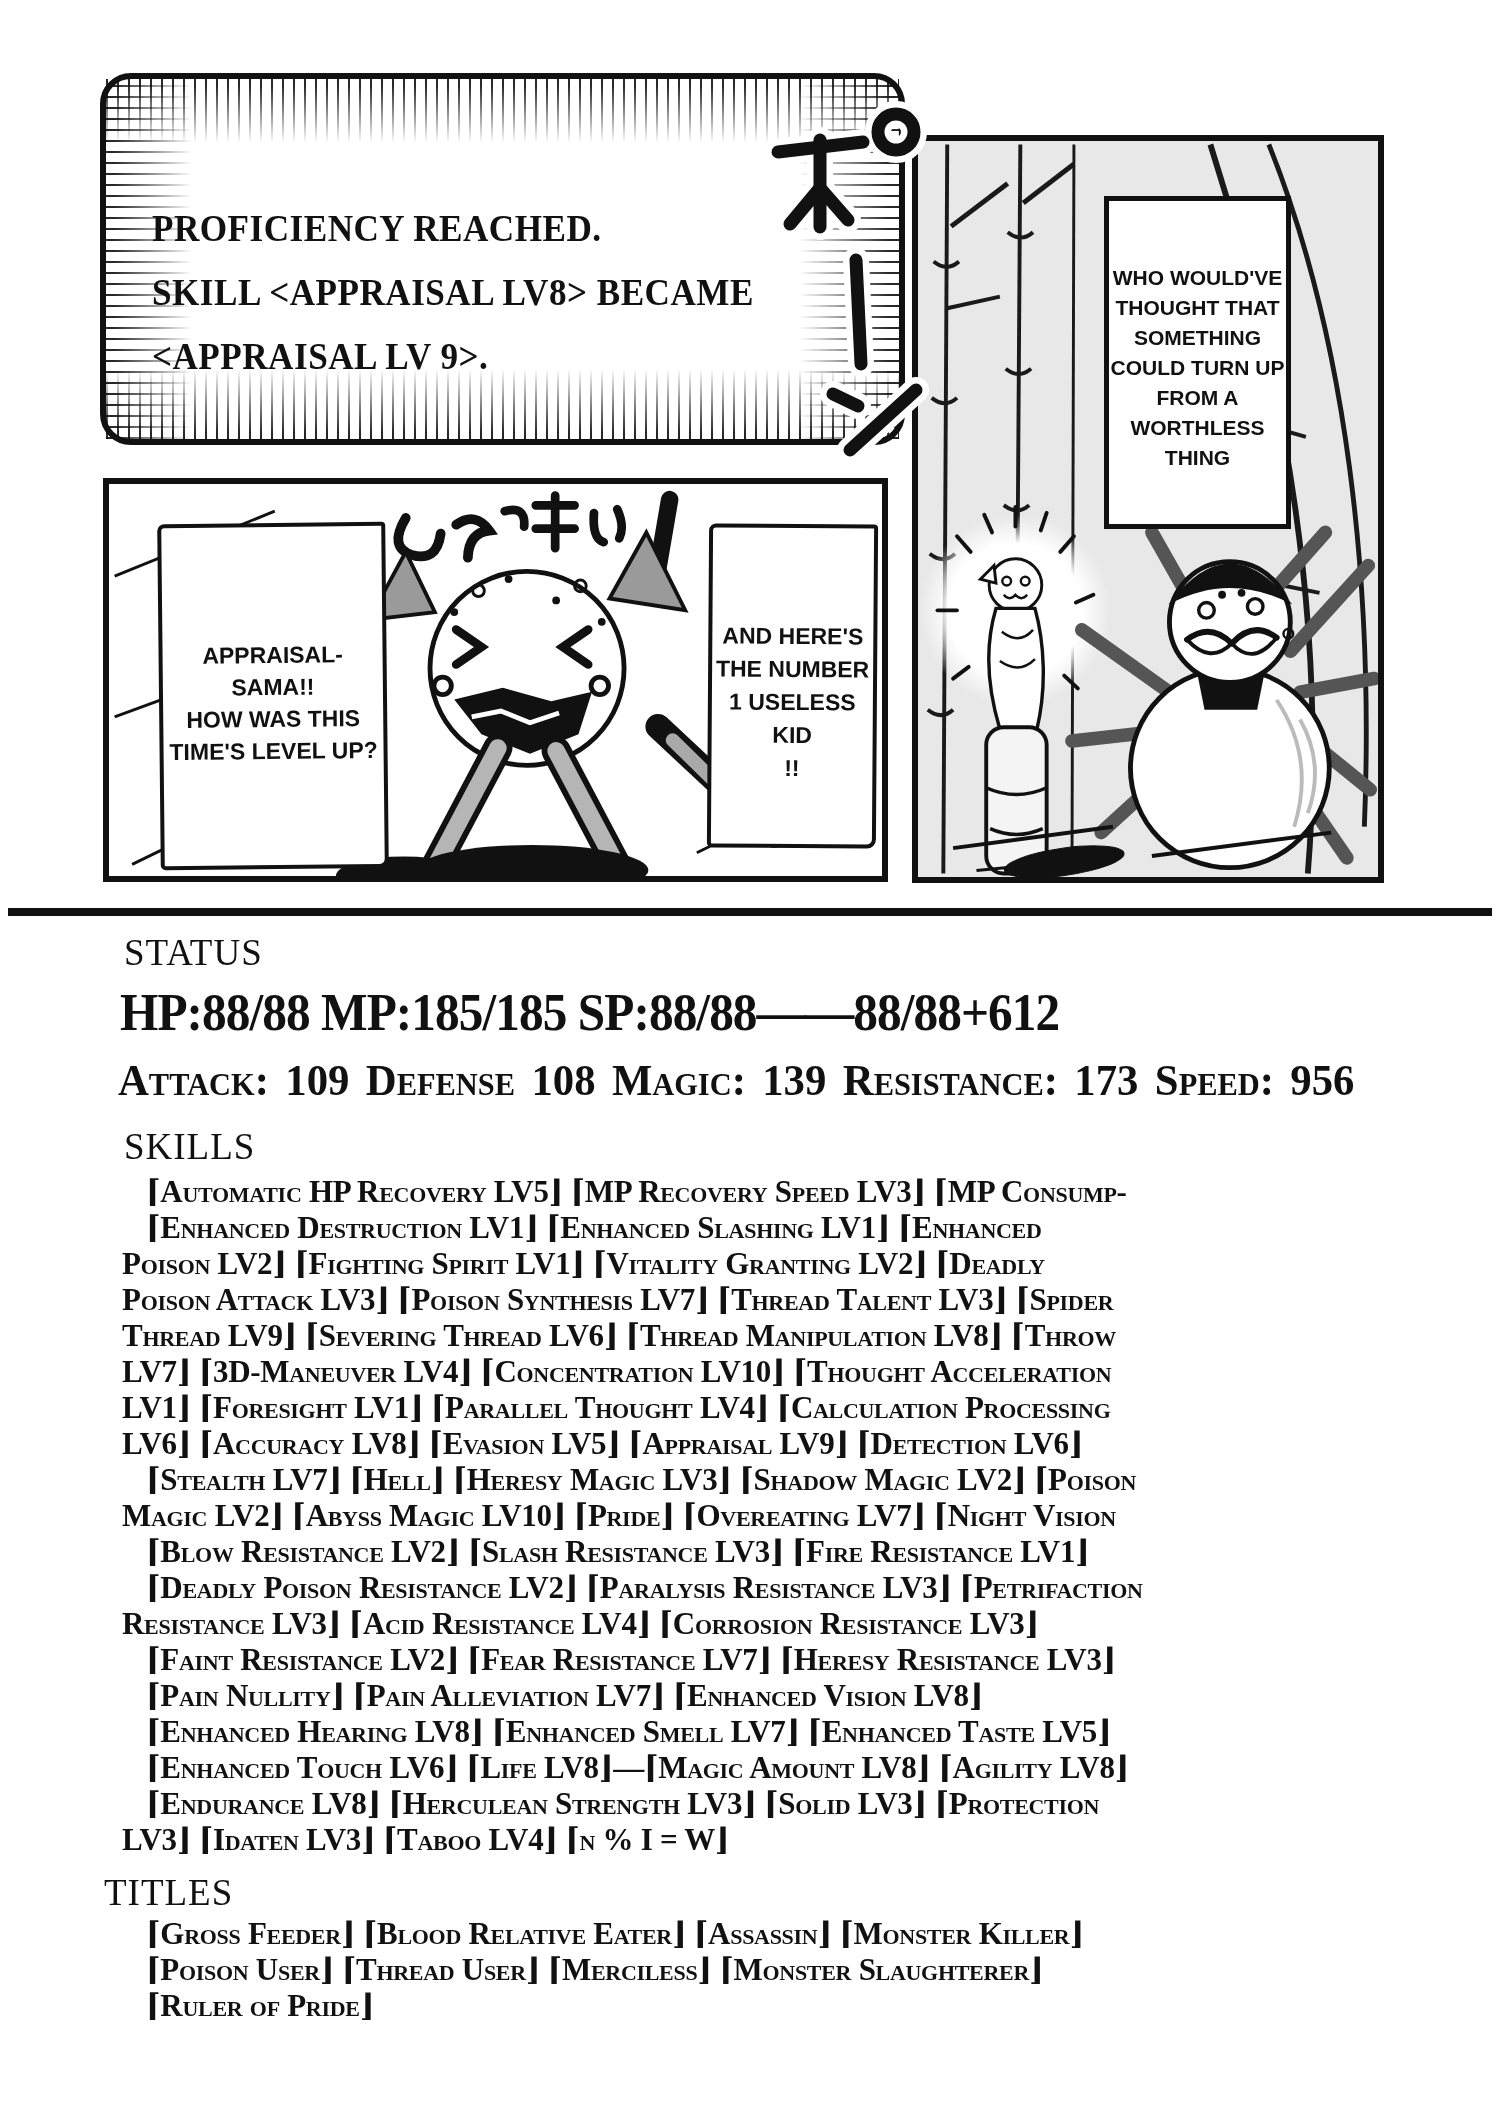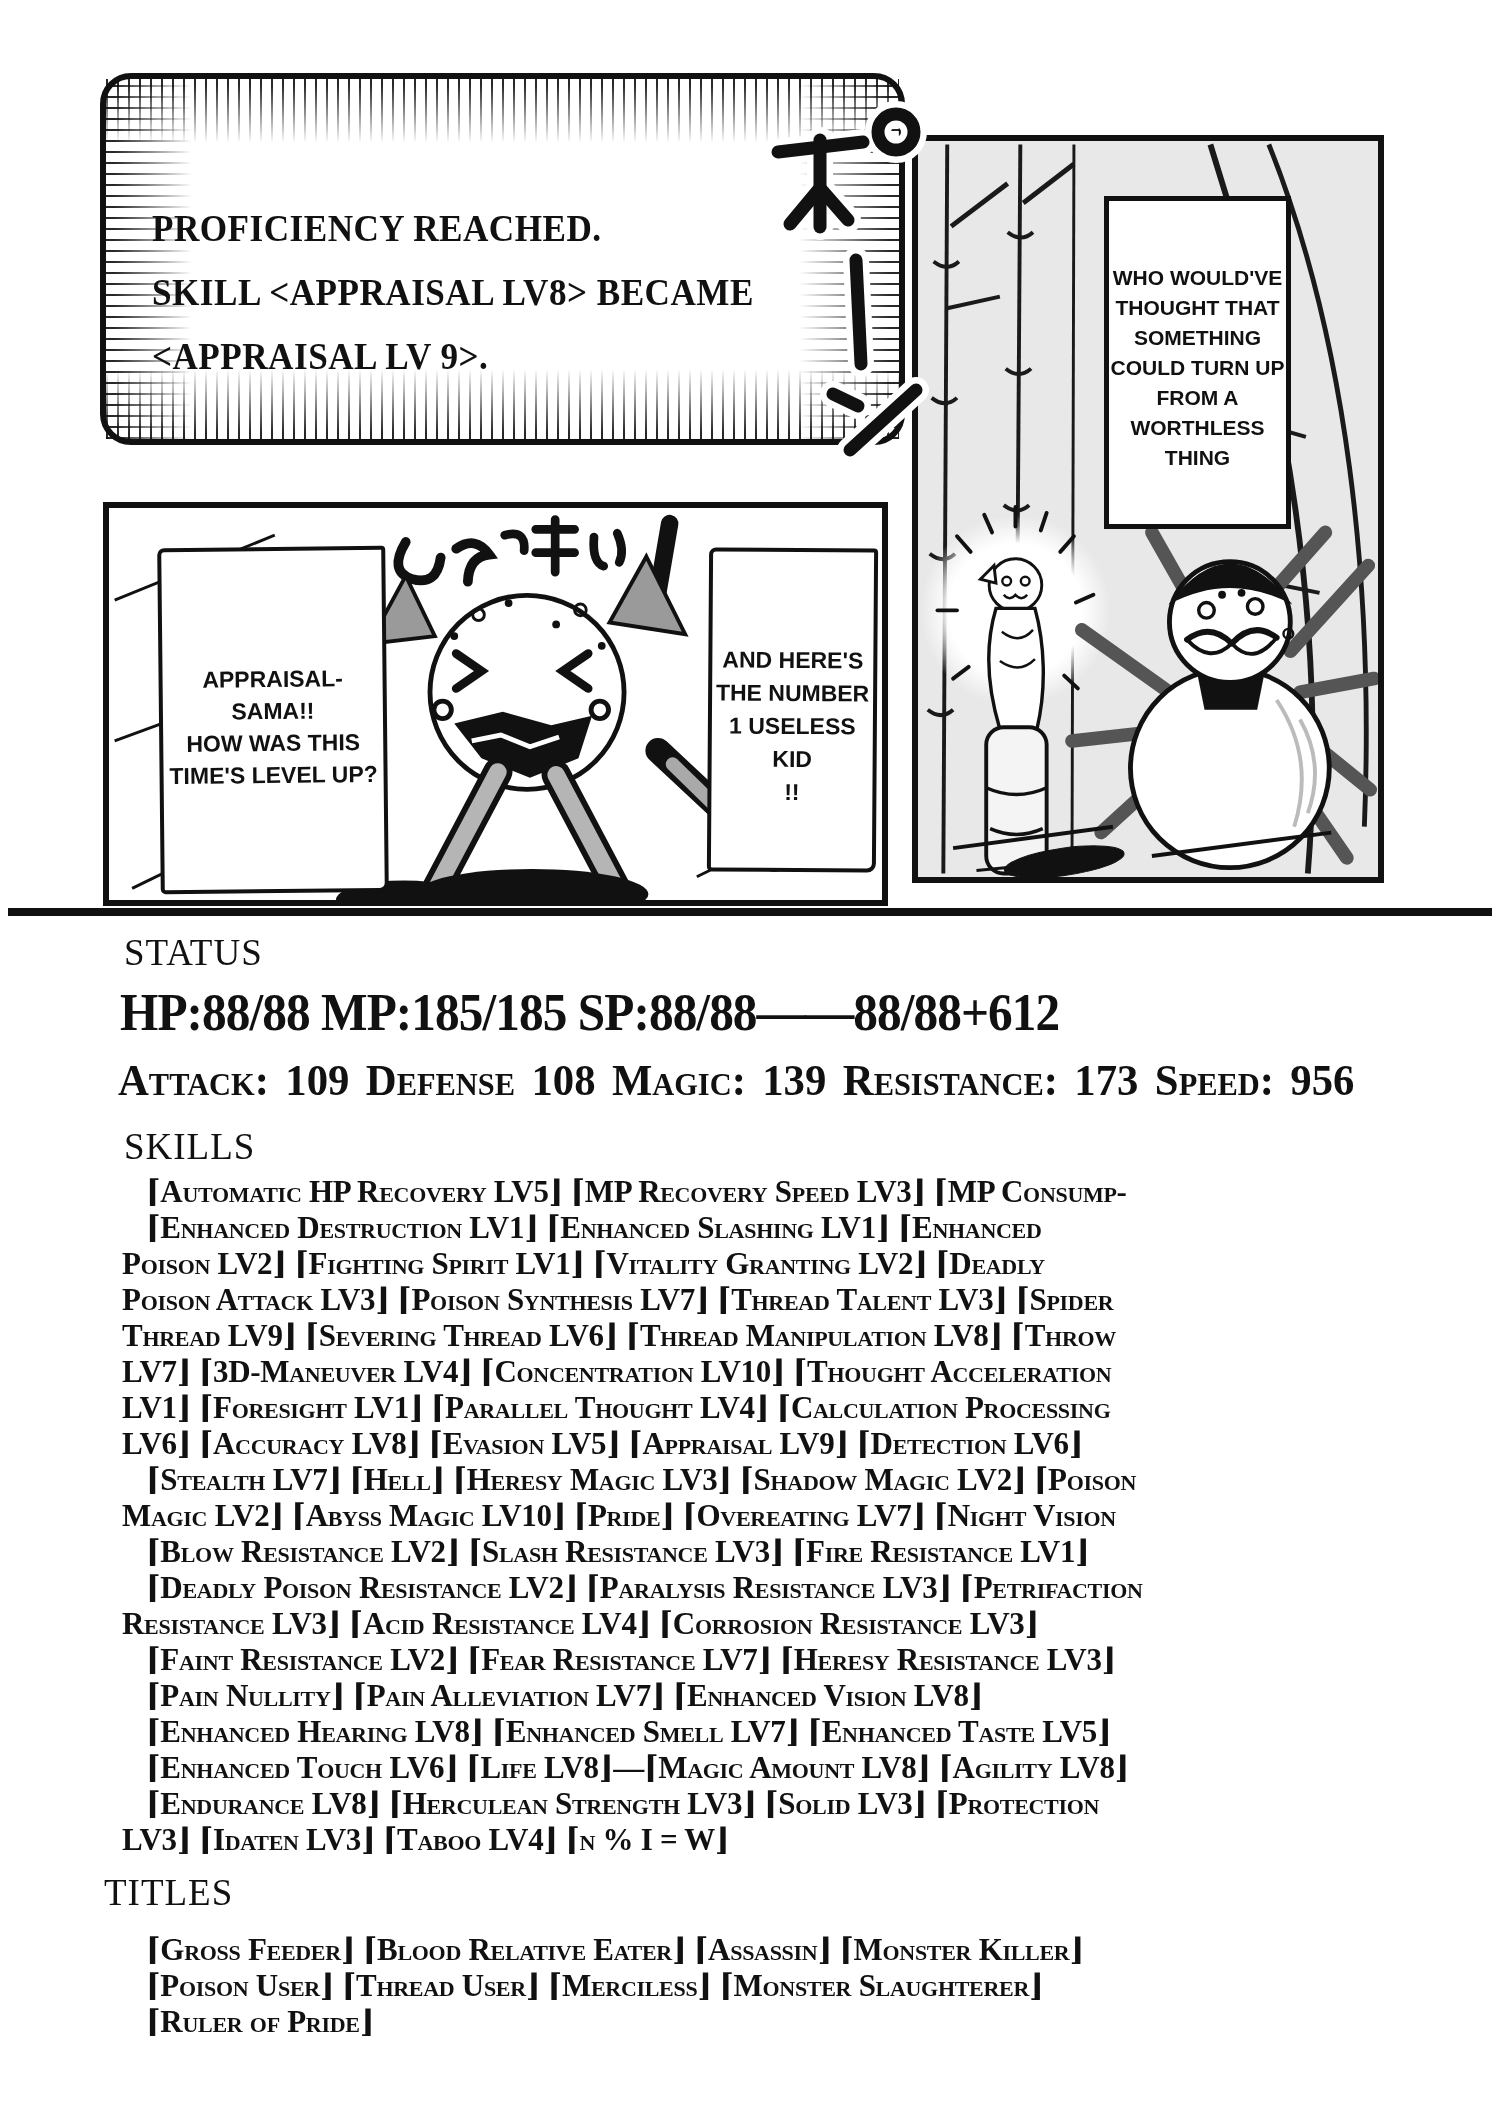--- a/index.html
+++ b/index.html
@@ -1,20 +1,20 @@
 <!DOCTYPE html>
 <html><head>
 <meta charset="utf-8">
 <style>
   html,body{margin:0;padding:0;background:#ffffff;}
   .page{position:relative;width:1500px;height:2126px;background:#ffffff;overflow:hidden;
         font-family:"Liberation Serif","DejaVu Serif",serif;color:#111;}
   .panel{position:absolute;background:#fff;border:6px solid #111;box-sizing:border-box;}
   #panel-proficiency{left:100px;top:73px;width:805px;height:372px;border-radius:31px;}
-  #panel-celebration{left:103px;top:478px;width:785px;height:404px;margin-top:24px;}
+  #panel-celebration{left:103px;top:478px;width:785px;height:404px;}
   #panel-bamboo{left:912px;top:135px;width:472px;height:748px;background:#e8e8e8;}
   .panel svg{position:absolute;left:0;top:0;width:100%;height:100%;}
 
   
   .hatch{position:absolute;pointer-events:none;opacity:.9;}
   .hatch-top{left:0;right:0;top:0;height:64px;
     background:repeating-linear-gradient(90deg,#111 0 2px,transparent 2px 11px);
     -webkit-mask-image:linear-gradient(to bottom,#000 10%,transparent 100%);
             mask-image:linear-gradient(to bottom,#000 10%,transparent 100%);}
   .hatch-bottom{left:0;right:0;bottom:0;height:70px;
@@ -54,21 +54,21 @@
   .hp-line{font-size:53px;font-weight:700;line-height:64px;margin:4px 0 0 2px;letter-spacing:-1px;
            white-space:nowrap;transform:scaleX(.93);transform-origin:left top;}
   .stats-line{font-size:45px;font-weight:700;line-height:56px;margin:8px 0 0 0;font-variant:small-caps;
            white-space:nowrap;transform:scaleX(.95);transform-origin:left top;word-spacing:6px;}
   .skills-header{margin-top:16px;}
   .lines{margin-top:4px;}
   .sline{font-size:31px;line-height:36px;font-weight:600;font-variant:small-caps;
          letter-spacing:-.3px;white-space:nowrap;padding-left:4px;}
   .sline.ind{padding-left:28px;}
   .titles-header{margin-left:-14px;margin-top:12px;}
-  .t-lines{margin-top:16px;}
+  .t-lines{margin-top:0;}
 </style>
 </head>
 <body>
 
 <div class="page">
 
   <div class="panel" id="panel-proficiency">
     <div class="hatch hatch-top"></div>
     <div class="hatch hatch-bottom"></div>
     <div class="hatch hatch-left"></div>

